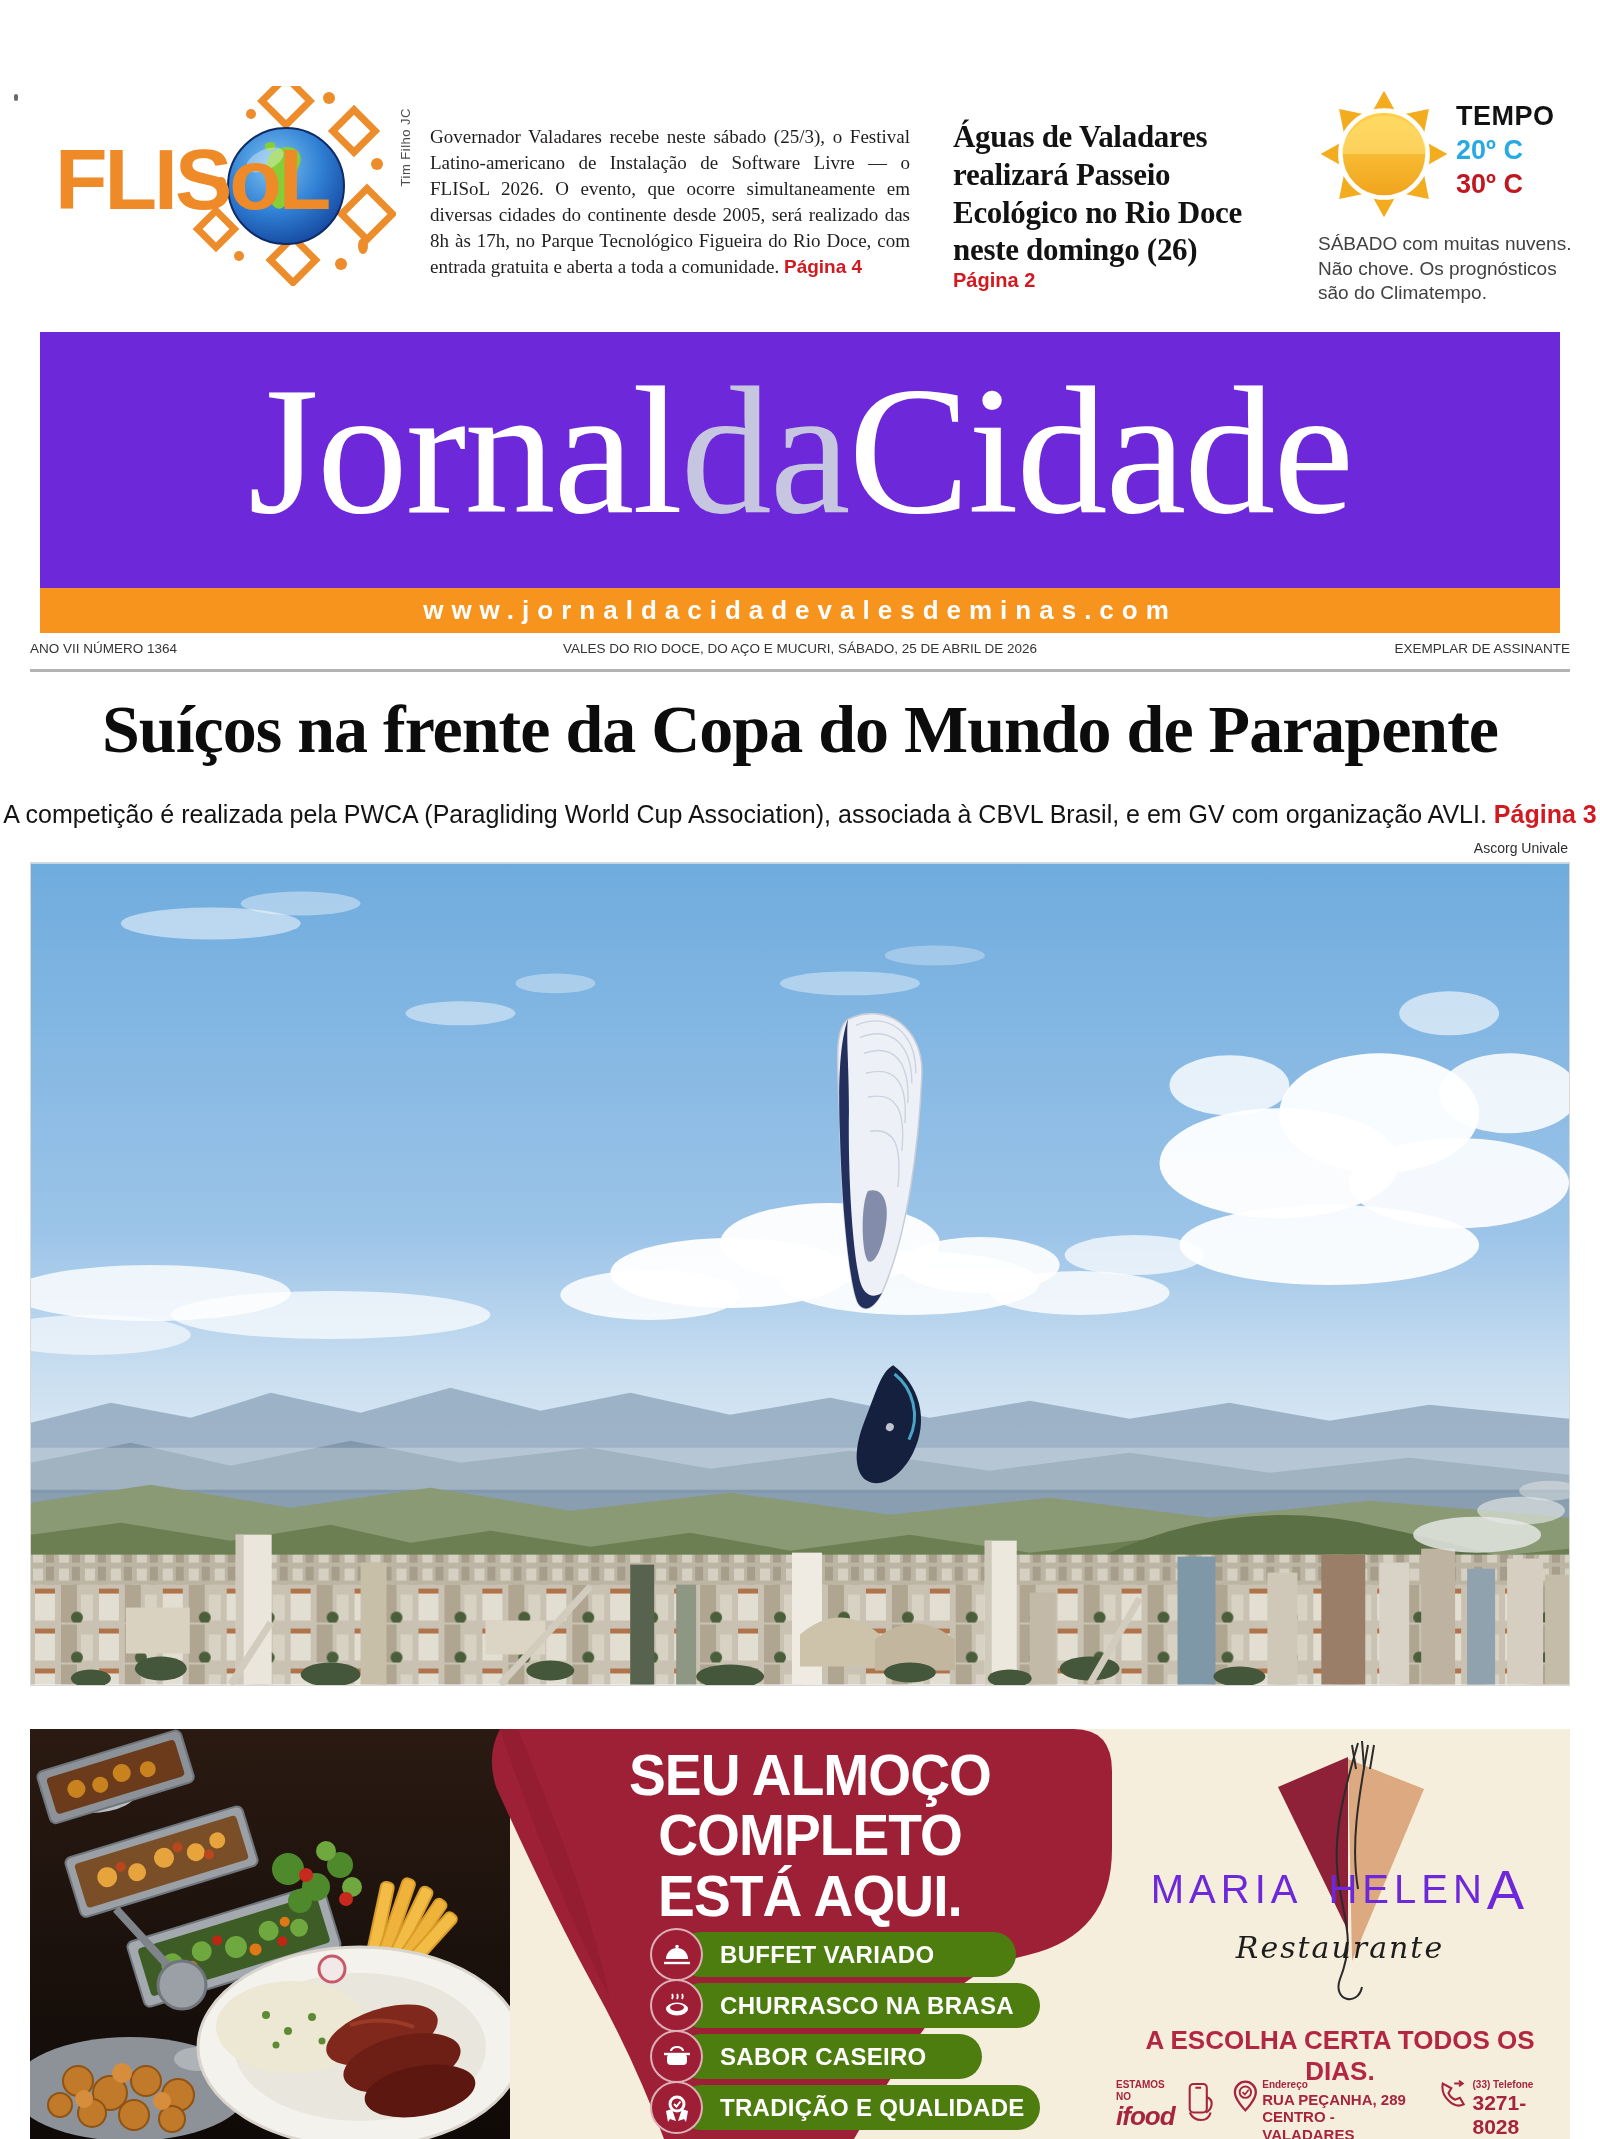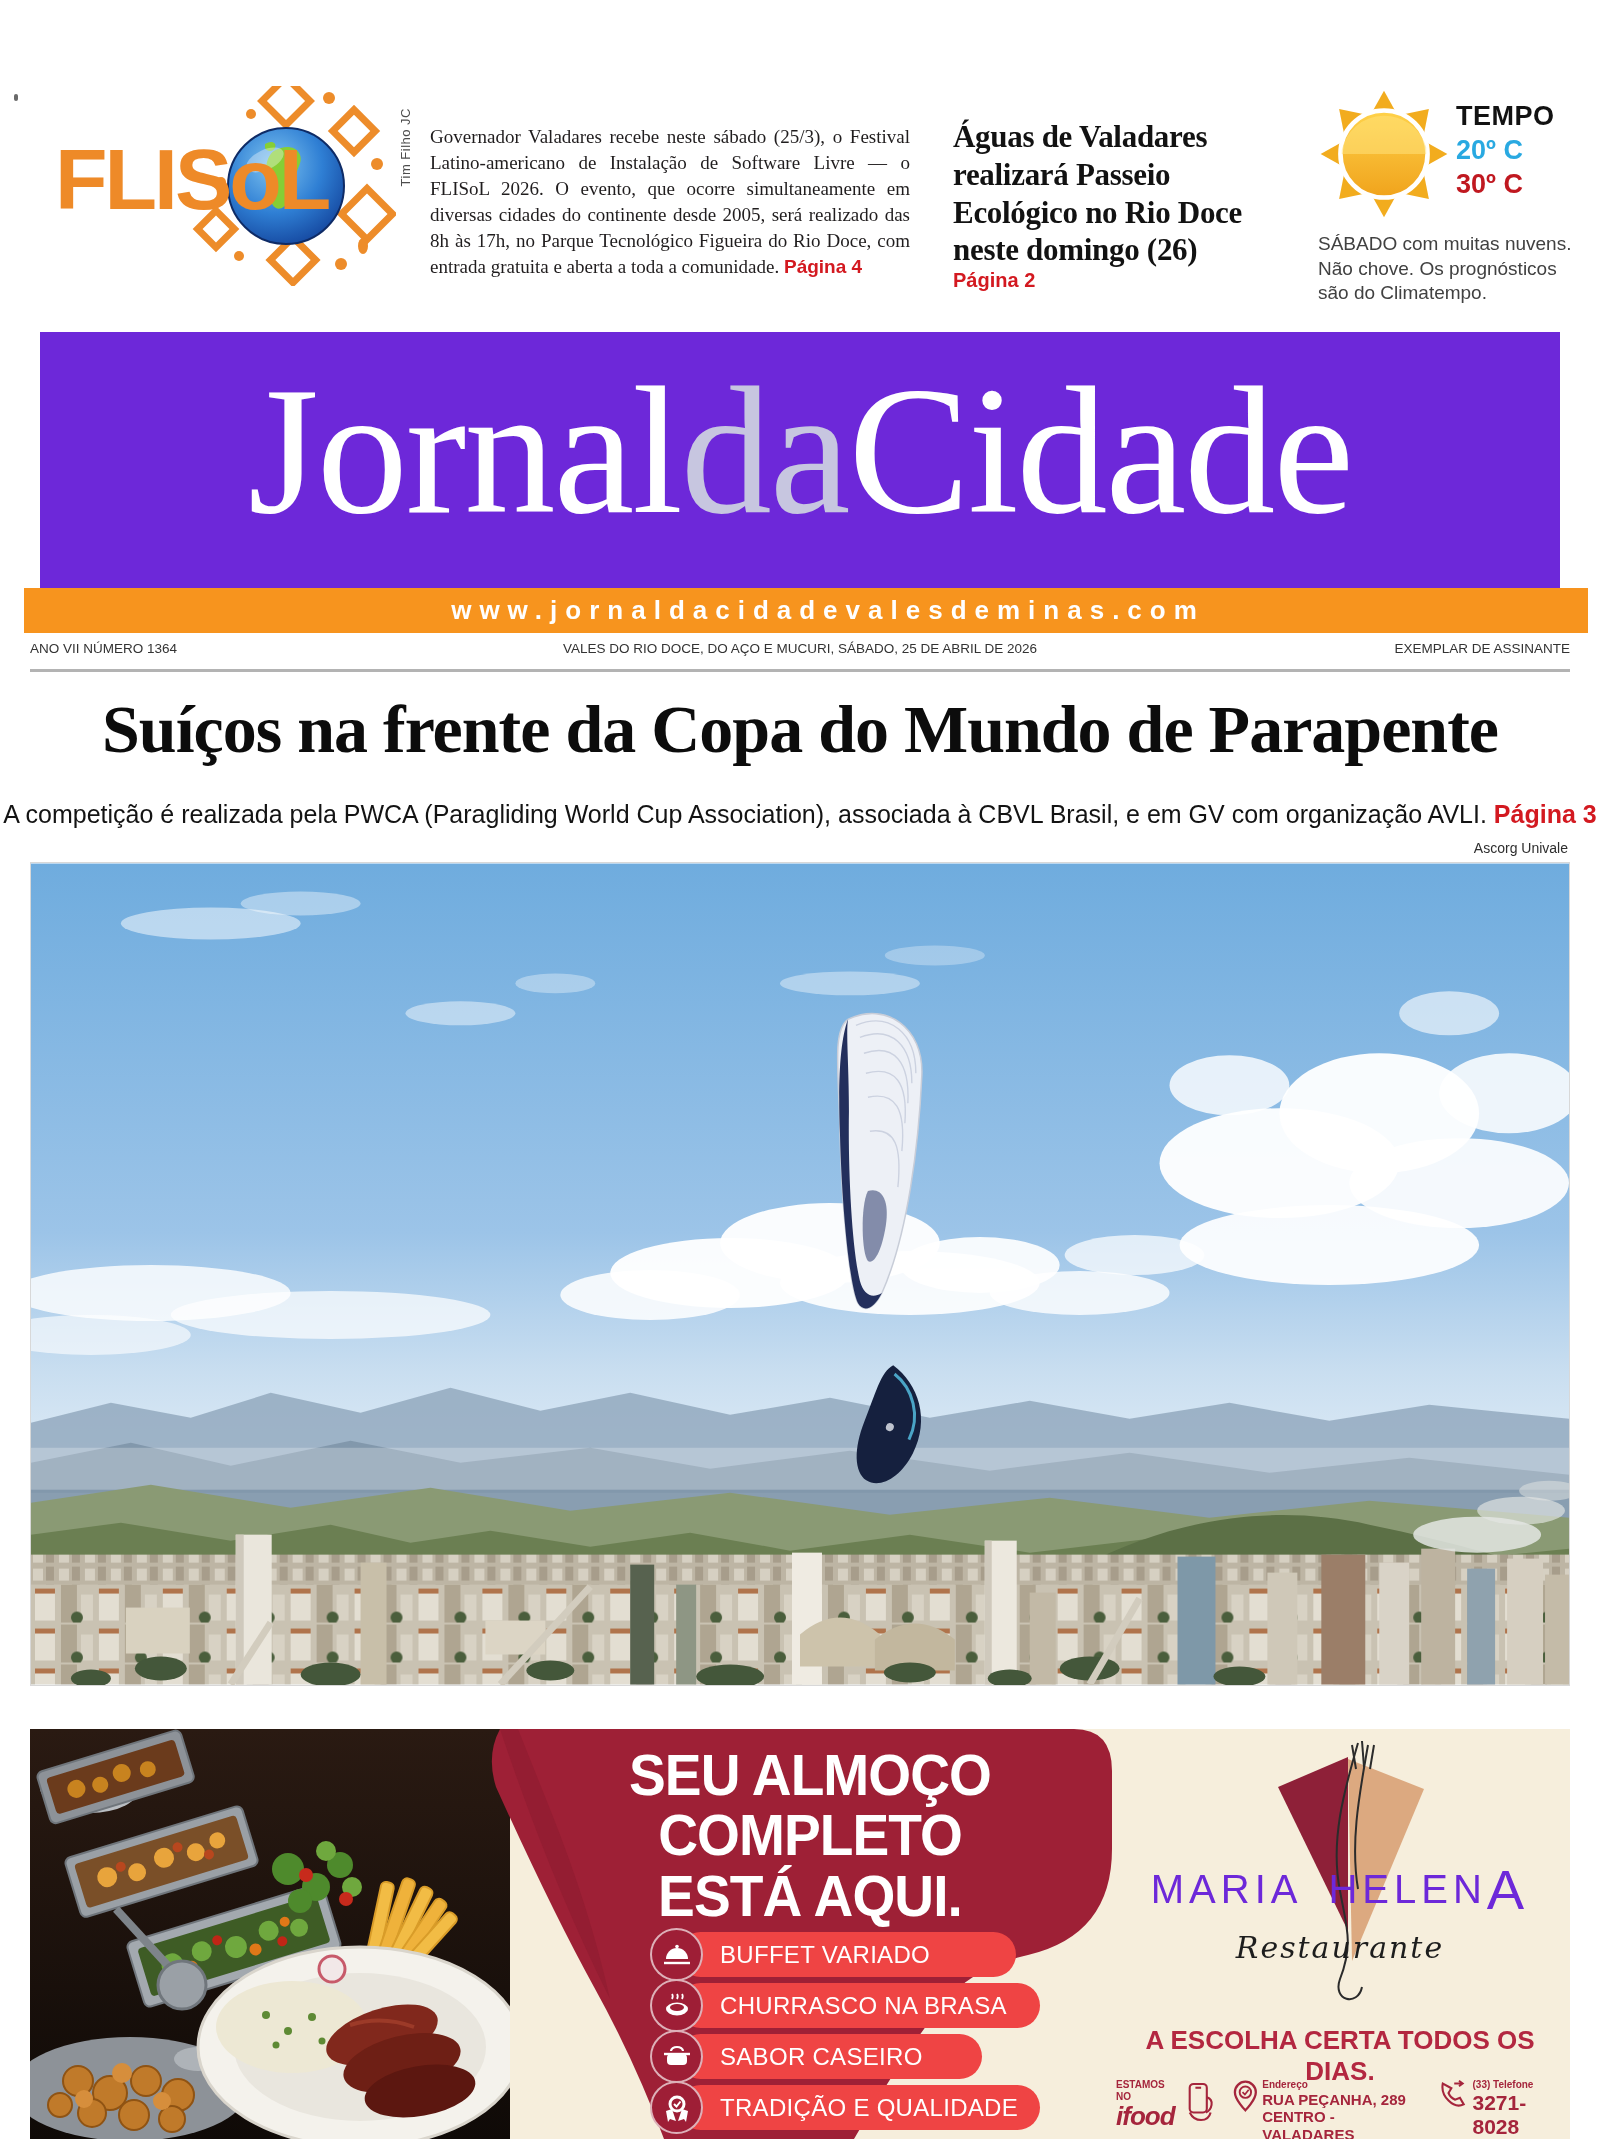--- a/index.html
+++ b/index.html
@@ -30,22 +30,22 @@
   .temps .t-low{font-size:27px;font-weight:800;color:#29A9E1;}
   .temps .t-high{font-size:27px;font-weight:800;color:#C01820;}
   .forecast{margin-top:12px;font-size:19px;line-height:1.3;color:#414141;width:256px;}
 
   
   .masthead{position:absolute;left:40px;top:332px;width:1520px;height:256px;background:#6d28d9;
         display:flex;align-items:center;justify-content:center;}
   .masthead .mast-title{font-family:"Liberation Serif",serif;font-size:182px;line-height:1;
         letter-spacing:-2px;padding-bottom:18px;}
   .mast-title .w{color:#ffffff;} .mast-title .lav{color:#C7C6E0;}
-  .urlbar{position:absolute;left:24px;top:588px;width:1520px;height:45px;background:#F7941E;
-        display:flex;align-items:center;justify-content:center;padding-left:44px;}
+  .urlbar{position:absolute;left:40px;top:588px;width:1520px;height:45px;background:#F7941E;
+        display:flex;align-items:center;justify-content:center;}
   .urlbar span{color:#fff;font-weight:700;font-size:26px;letter-spacing:8px;}
   .dateline{position:absolute;left:30px;top:641px;width:1540px;display:flex;align-items:center;
         font-size:13.5px;color:#333;}
   .dateline .dl-left{flex:1;text-align:left;}
   .dateline .dl-center{flex:2;text-align:center;}
   .dateline .dl-right{flex:1;text-align:right;}
   .rule{position:absolute;left:30px;top:669px;width:1540px;height:3px;background:#b3b3b3;}
 
   
   .headline{position:absolute;left:0;top:690px;width:1600px;text-align:center;
@@ -59,22 +59,22 @@
   .photo svg{display:block;}
 
   
   .ad{position:absolute;left:30px;top:1729px;width:1540px;height:410px;background:#F6EEDC;overflow:hidden;}
   .ad .food-svg{position:absolute;left:0;top:0;}
   .ad .blob-svg{position:absolute;left:0;top:0;}
   .ad-headline{position:absolute;left:575px;top:16px;width:410px;text-align:center;color:#fff;
         font-weight:700;font-size:58px;line-height:1.04;letter-spacing:-1px;transform:scaleX(.95);}
   .pills{position:absolute;left:648px;top:203px;}
   .pill-row{position:relative;height:45px;margin-bottom:6px;}
-  .pill{background:#ef4444;border-radius:24px;height:45px;display:flex;align-items:center;
-        padding-left:42px;color:#fff;font-weight:400;font-size:24px;letter-spacing:.3px;}
+  .pill{background:#4d7c0f;border-radius:24px;height:45px;display:flex;align-items:center;
+        padding-left:42px;color:#fff;font-weight:700;font-size:24px;letter-spacing:.3px;}
   .pill-icon{position:absolute;left:-28px;top:-4px;width:53px;height:53px;border-radius:50%;
         background:#9E1E36;border:2px solid rgba(255,255,255,.65);box-sizing:border-box;
         display:flex;align-items:center;justify-content:center;z-index:2;}
   .w1{width:296px;} .w2{width:320px;} .w3{width:262px;} .w4{width:320px;}
   .brand-zone{position:absolute;left:1080px;top:0;width:460px;height:410px;text-align:center;}
   .brand-zone .kite-svg{position:absolute;left:0;top:0;}
   .brand-name{position:relative;margin-top:128px;color:#6d28d9;font-size:40px;letter-spacing:5px;
         display:flex;justify-content:center;align-items:center;}
   .brand-name .big{font-size:56px;}
   .brand-name .gap{width:26px;}

